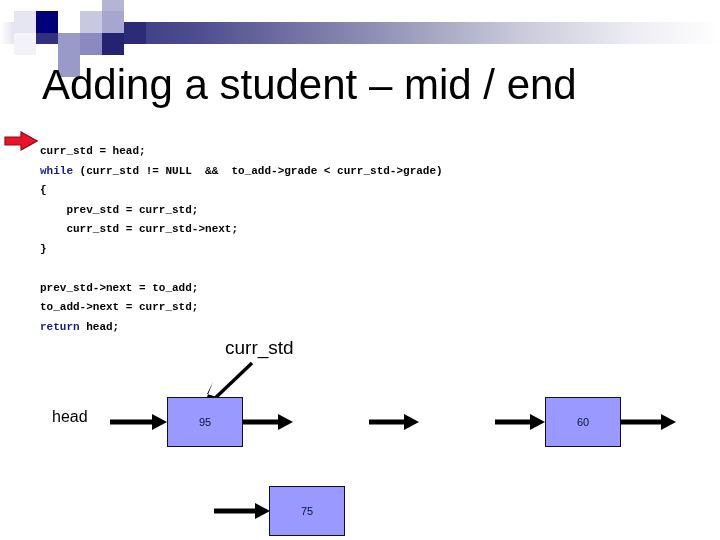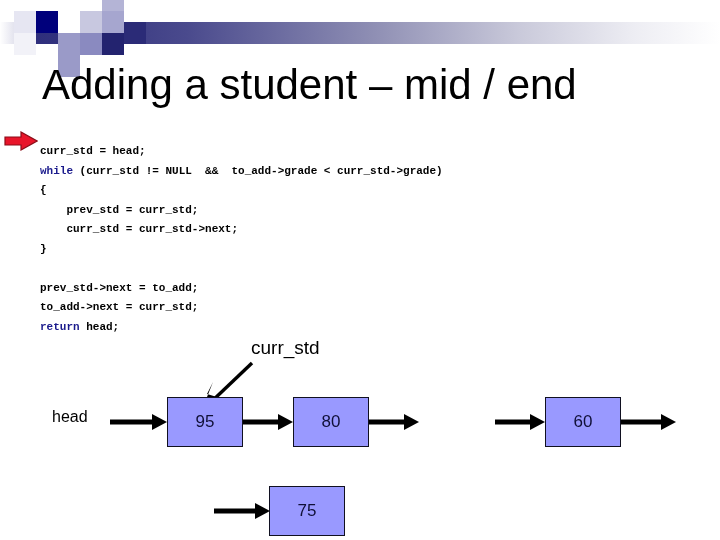--- a/index.html
+++ b/index.html
@@ -97,21 +97,21 @@
     position: absolute;
     width: 76px;
     height: 50px;
     background: #9999ff;
     border: 1.5px solid #101020;
     box-sizing: border-box;
     display: flex;
     align-items: center;
     justify-content: center;
     font-family: "Liberation Sans", sans-serif;
-    font-size: 17px;
+    font-size: 11px;
     color: #101038;
   }
   .ptr-label {
     position: absolute;
     font-family: "Liberation Sans", sans-serif;
     font-size: 16px;
     color: #000000;
     white-space: nowrap;
   }
   .curr-label {
@@ -159,43 +159,40 @@
 <span>{</span>
 <span>    prev_std = curr_std;</span>
 <span>    curr_std = curr_std-&gt;next;</span>
 <span>}</span>
 <span class="blank"></span><span>prev_std-&gt;next = to_add;</span>
 <span>to_add-&gt;next = curr_std;</span>
 <span><span class="kw">return</span> head;</span></pre>
 
 <div id="diagram">
 
-  <div class="curr-label" style="left:251px; top:12px;">curr_std</div>
+  <div class="curr-label" style="left:225px; top:12px;">curr_std</div>
   <svg class="conn" style="left:196px; top:34px;" width="62" height="56" viewBox="0 0 62 56">
     <line x1="56" y1="4" x2="14" y2="44" stroke="#000000" stroke-width="3.4"></line>
     <polygon points="4,53 20,38 10,35 16,23" fill="#000000" transform="translate(1,0)"></polygon>
   </svg>
 
   <div class="ptr-label" style="left:52px; top:83px;">head</div>
   <svg class="conn" style="left:110px; top:88px;" width="58" height="18" viewBox="0 0 58 18">
     <line x1="0" y1="9" x2="44" y2="9" stroke="#000000" stroke-width="5"></line>
     <polygon points="42,1 57,9 42,17" fill="#000000"></polygon>
   </svg>
 
   <div class="node-box" style="left:167px; top:72px;">
     <span>95</span>
   </div>
   <svg class="conn" style="left:243px; top:88px;" width="51" height="18" viewBox="0 0 51 18">
     <line x1="0" y1="9" x2="37" y2="9" stroke="#000000" stroke-width="5"></line>
     <polygon points="35,1 50,9 35,17" fill="#000000"></polygon>
   </svg>
 
-  <div class="node-box" style="left:293px; top:72px;">
-    <span>80</span>
-  </div>
   <svg class="conn" style="left:369px; top:88px;" width="51" height="18" viewBox="0 0 51 18">
     <line x1="0" y1="9" x2="37" y2="9" stroke="#000000" stroke-width="5"></line>
     <polygon points="35,1 50,9 35,17" fill="#000000"></polygon>
   </svg>
 
   <svg class="conn" style="left:495px; top:88px;" width="51" height="18" viewBox="0 0 51 18">
     <line x1="0" y1="9" x2="37" y2="9" stroke="#000000" stroke-width="5"></line>
     <polygon points="35,1 50,9 35,17" fill="#000000"></polygon>
   </svg>
 

